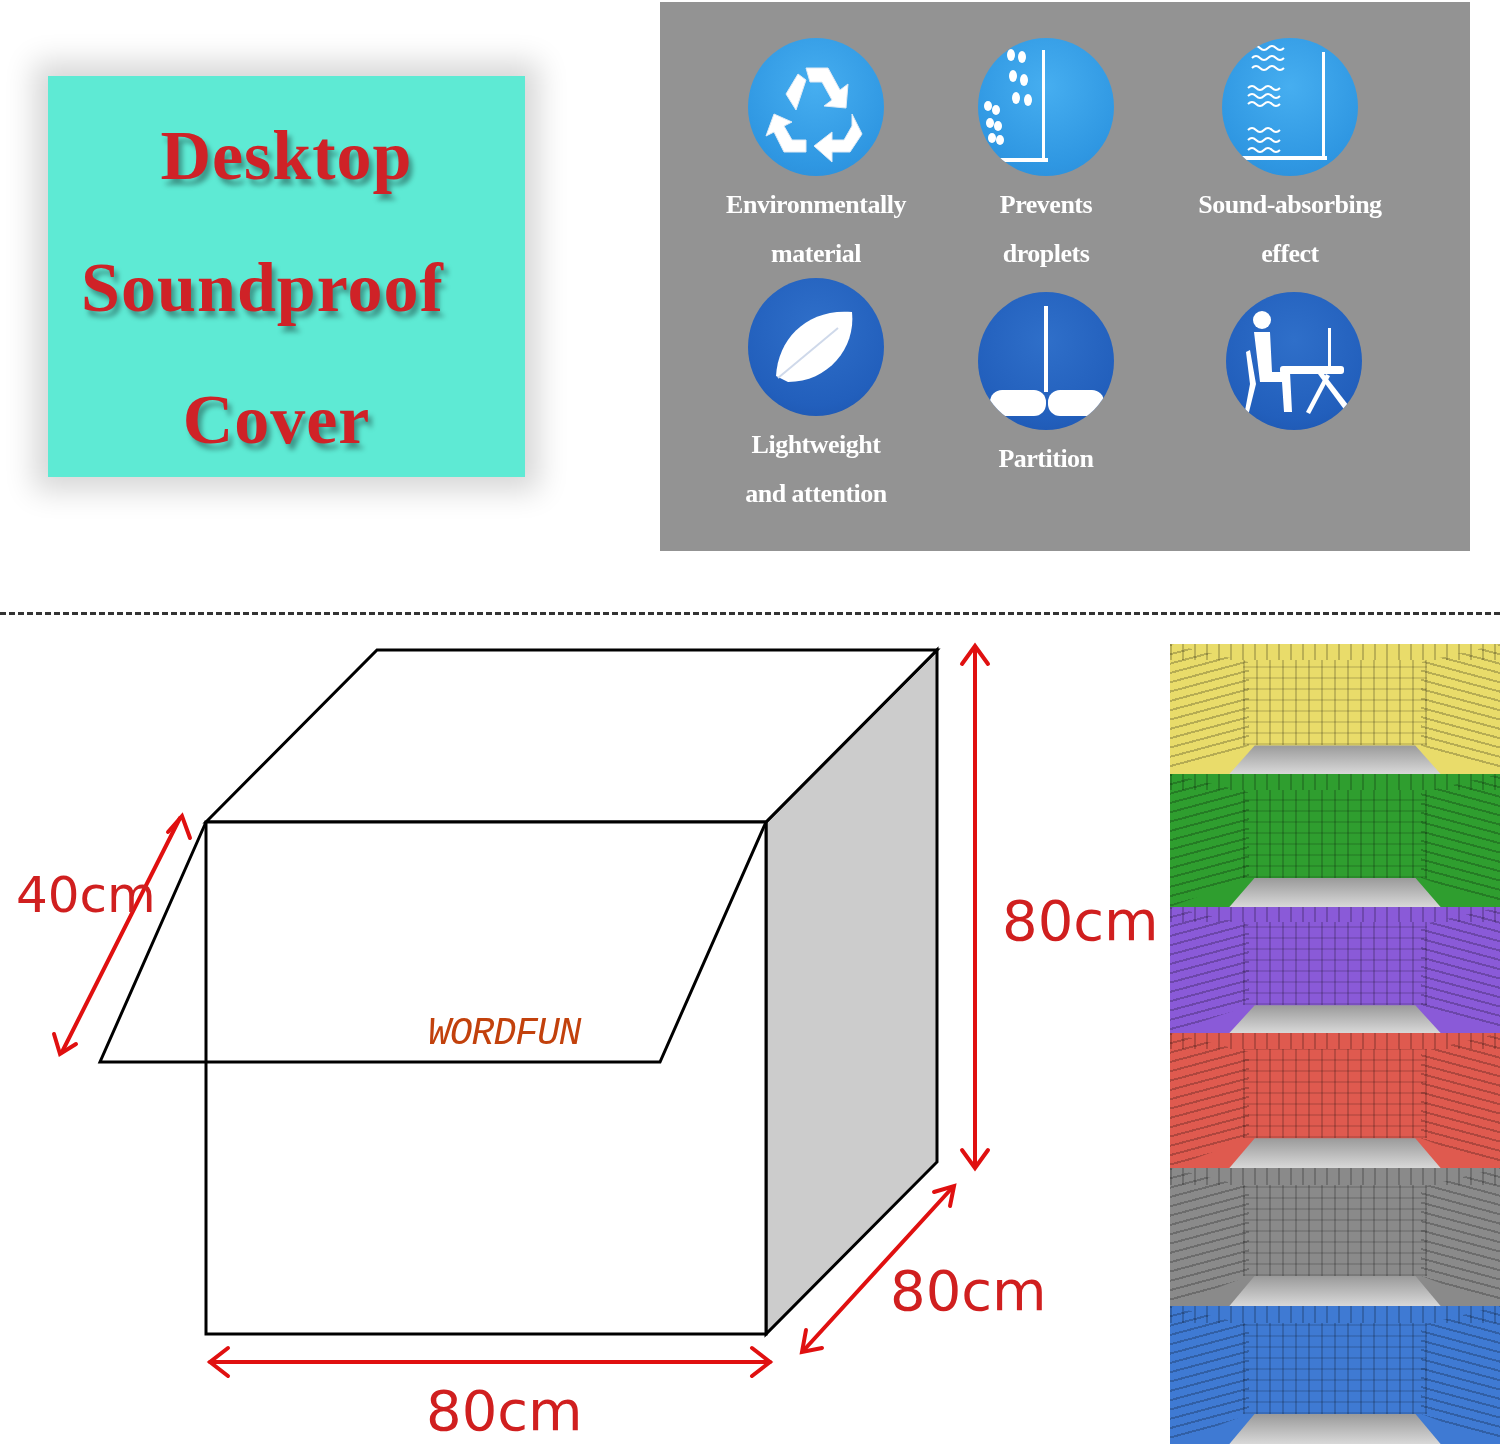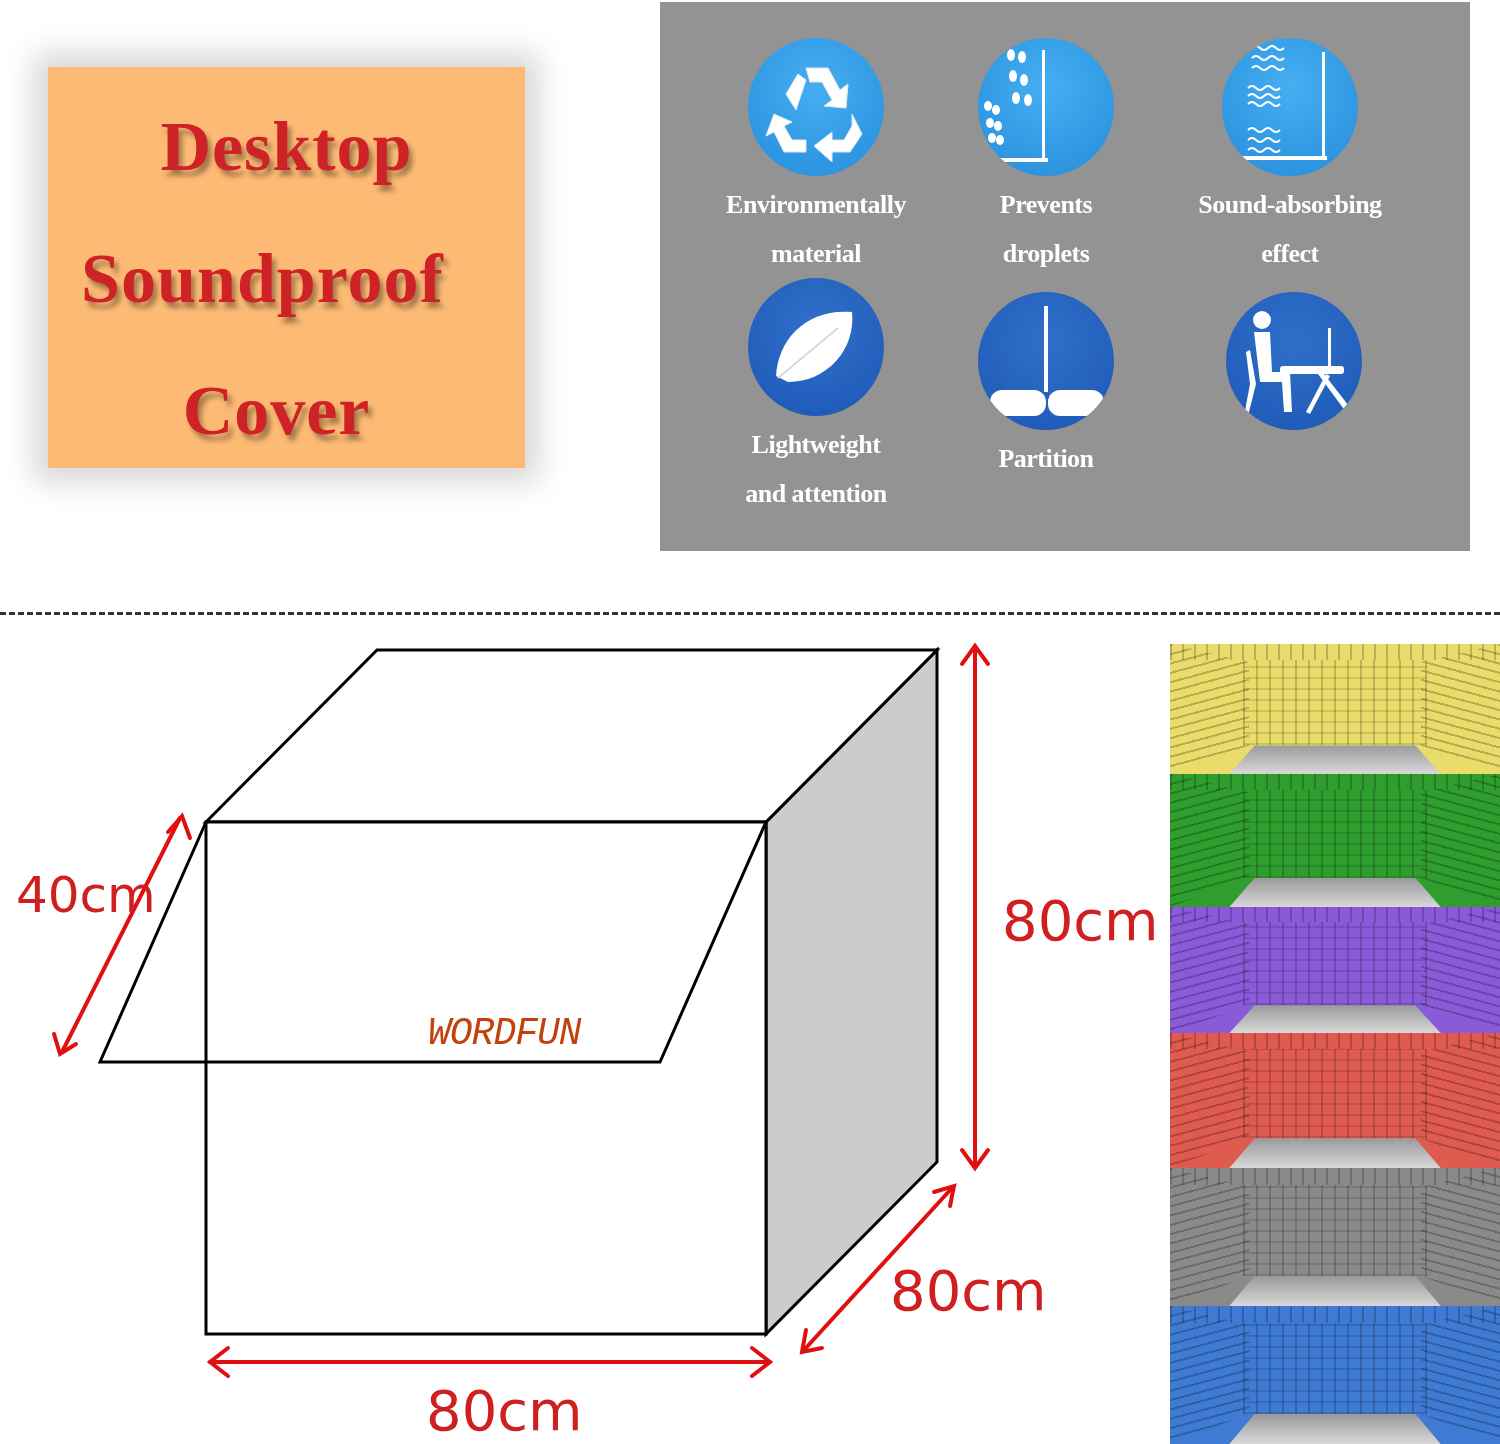--- a/index.html
+++ b/index.html
@@ -1,17 +1,17 @@
 <!DOCTYPE html>
 <html><head>
 <meta charset="utf-8">
 <style>
   html, body { margin:0; padding:0; }
   body { width:1500px; height:1444px; position:relative; background:#ffffff; overflow:hidden; font-family:"Liberation Serif", serif; }
-  .title-card { position:absolute; left:48px; top:67px; width:477px; height:401px; background:#fdba74;
+  .title-card { position:absolute; left:48px; top:76px; width:477px; height:401px; background:#5eead4;
     box-shadow: 0 0 28px 14px rgba(0,0,0,0.16); }
   .title-line { position:absolute; left:0; width:100%; text-align:center; font-family:"Liberation Serif", serif; font-weight:bold;
     font-size:70px; color:#cf2227; text-shadow: 4px 6px 5px rgba(0,0,0,0.35); letter-spacing:1px; }
   .features { position:absolute; left:660px; top:2px; width:810px; height:549px; background:#939393; }
   .feature { position:absolute; width:260px; text-align:center; }
   .feature .icon { width:136px; height:138px; margin:0 auto; border-radius:50%; position:relative; overflow:hidden; }
   .feature .icon svg { position:absolute; left:0; top:0; width:100%; height:100%; }
   .feature .lbl { color:#ffffff; font-family:"Liberation Serif", serif; font-weight:bold; font-size:26px; line-height:49px; margin-top:4px; letter-spacing:-0.5px; }
   .light { background: radial-gradient(circle at 50% 35%, #46aef0 0%, #2f97e2 70%, #2a8bd6 100%); }
   .dark { background: radial-gradient(circle at 50% 35%, #2f6fc9 0%, #225fbc 70%, #1c53ab 100%); }

